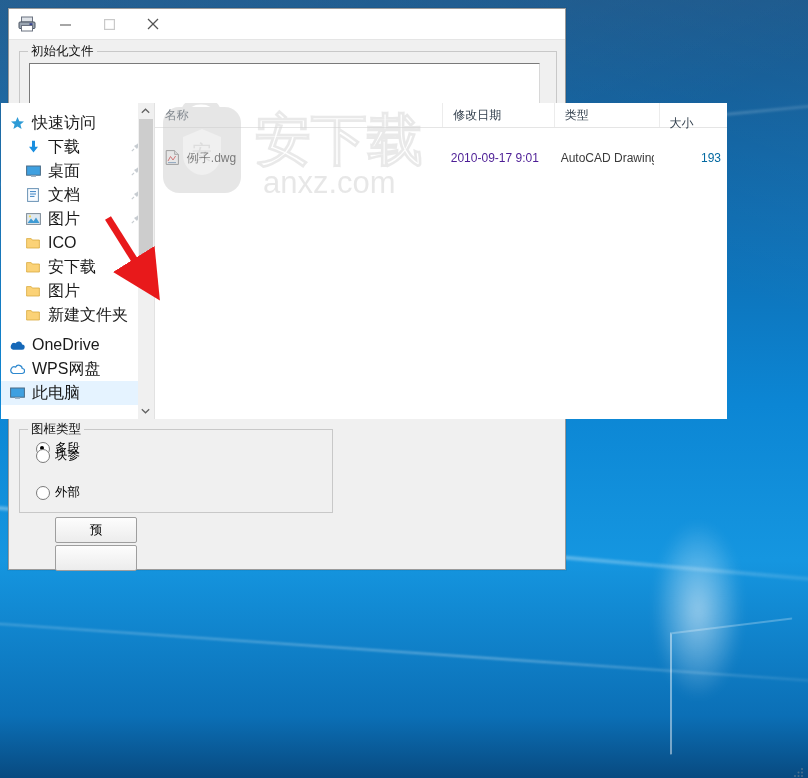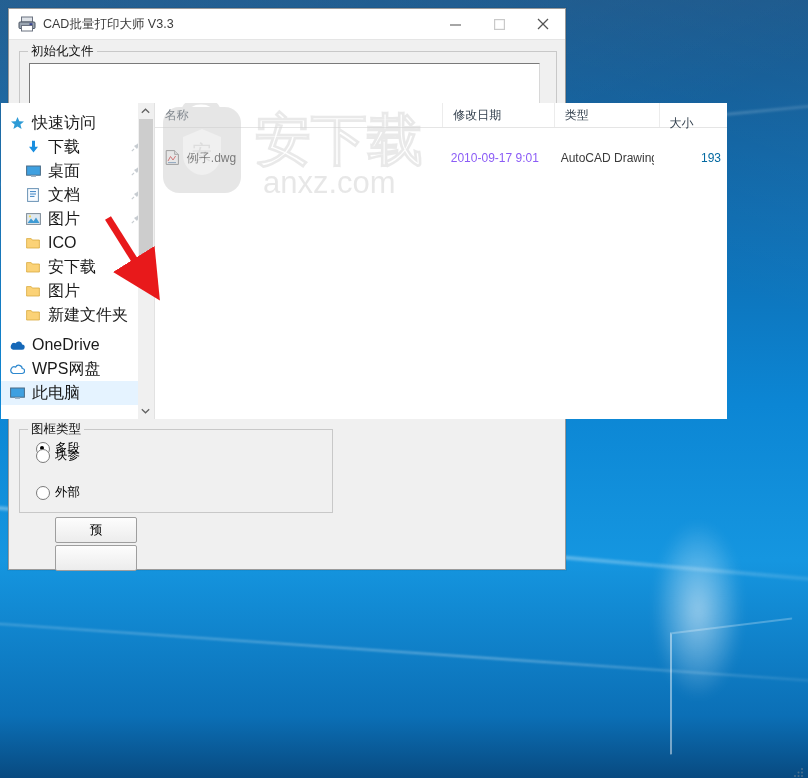--- a/index.html
+++ b/index.html
@@ -159,21 +159,20 @@
 
   <div class="titlebar">
     <span class="title-ico">
       <svg viewBox="0 0 20 20" width="20" height="20">
         <rect x="4.5" y="3" width="11" height="5" fill="#dfe3e8" stroke="#6b7280" stroke-width="1"></rect>
         <rect x="2" y="8" width="16" height="6.5" rx="1" fill="#9aa5b1" stroke="#4b5563" stroke-width="1"></rect>
         <rect x="4.5" y="11.5" width="11" height="5.5" fill="#fff" stroke="#6b7280" stroke-width="1"></rect>
         <rect x="12.5" y="9.3" width="3" height="1.6" fill="#2e3a8c"></rect>
       </svg>
     </span>
-    <span class="title-text">CAD批量打印大师 V3.3</span>
     <span class="cap-btns">
       <span class="cap-btn">
         <svg width="11" height="11" viewBox="0 0 11 11">
             <line x1="0" y1="6" x2="11" y2="6" stroke="#6b6b6b" stroke-width="1.2"></line>
           </svg>
       </span>
       <span class="cap-btn">
         <svg width="11" height="11" viewBox="0 0 11 11">
             <rect x="0.6" y="0.6" width="9.8" height="9.8" fill="none" stroke="#c9c9c9" stroke-width="1.2"></rect>
           </svg>
@@ -551,21 +550,21 @@
           <span class="fl-ico">
             <svg width="15" height="15" viewBox="0 0 15 15">
               <path d="M1.2 0.6 h8.4 l3.8 3.8 v10 H1.2 Z" fill="#fff" stroke="#6d6d6d" stroke-width="1"></path>
               <path d="M9.6 0.6 v3.8 h3.8" fill="#e6e6e6" stroke="#6d6d6d" stroke-width=".8"></path>
               <path d="M3 11 L5.5 6.5 L8 10 L10.6 6" stroke="#d02020" stroke-width="1" fill="none"></path>
               <line x1="3" y1="12.6" x2="11" y2="12.6" stroke="#3b6ea5" stroke-width=".9"></line>
             </svg>
           </span>
           <span>例子.dwg</span>
         </div>
-        <div style="width:105px;color:#8b5cf6;">2010-09-17 9:01</div>
+        <div style="width:105px;color:#4c1d95;">2010-09-17 9:01</div>
         <div style="width:98px;color:#3a3a3a;">AutoCAD Drawing</div>
         <div style="width:60px;color:#0369a1;text-align:right;padding-right:6px;">193</div>
       </div>
     </div>
   </div>
 
   <div class="hscroll">
     <div style="width:160px;background:#f0f0f0;height:16px;"></div>
     <div class="arw">
       <svg width="6" height="9" viewBox="0 0 6 9">

